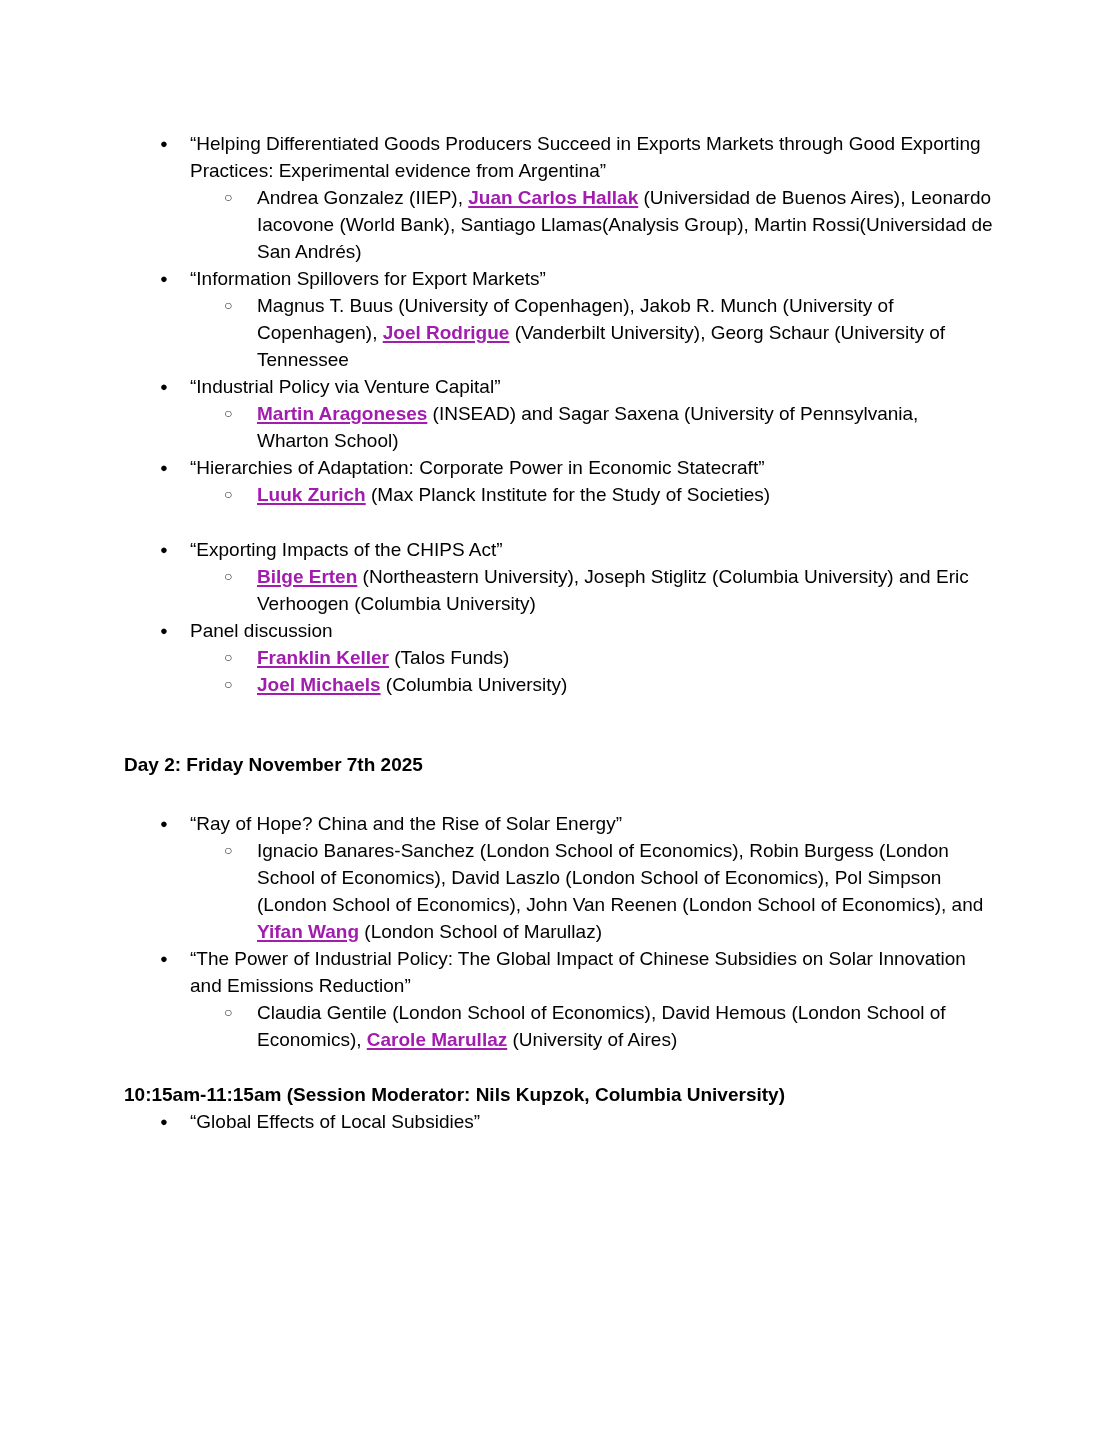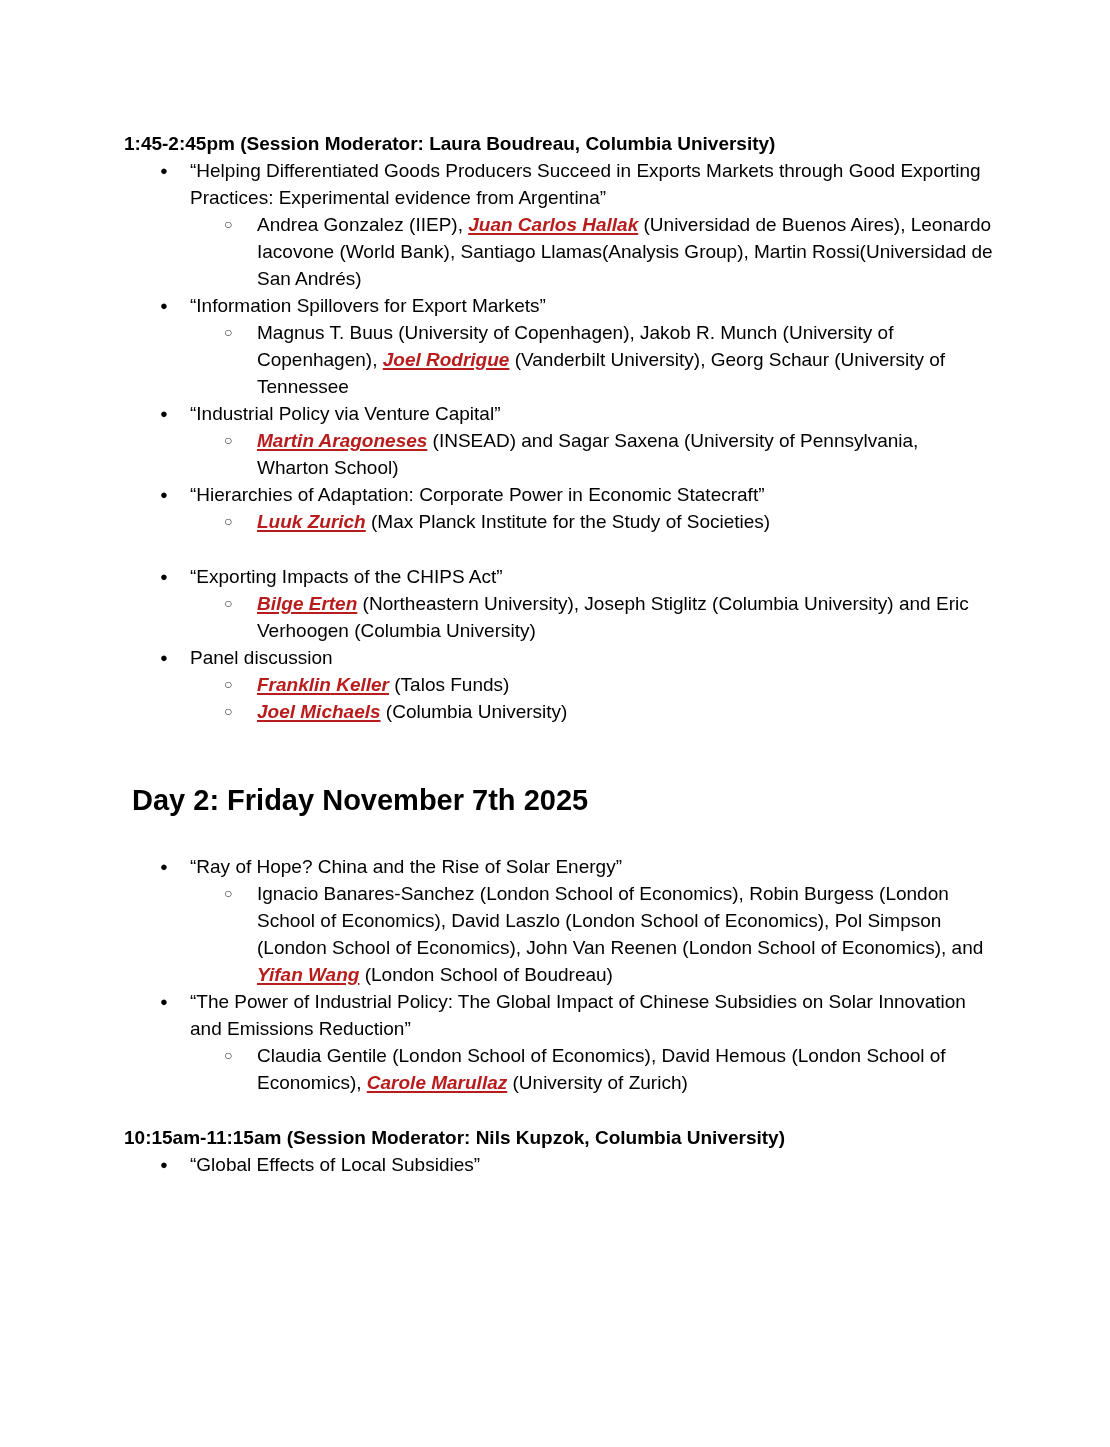--- a/index.html
+++ b/index.html
@@ -5,46 +5,45 @@
   html, body { margin: 0; padding: 0; background: #ffffff; }
   body {
     width: 1110px; height: 1447px; position: relative; overflow: hidden;
     font-family: "Liberation Sans", sans-serif; color: #000000;
   }
   .page { position: absolute; left: 124px; top: 130px; width: 870px; }
   .session-heading {
     font-weight: bold; font-size: 19px; line-height: 27px; margin: 0;
   }
   .day-heading {
-    font-weight: bold; font-size: 29px; line-height: 30px; margin: 8px;
+    font-weight: bold; font-size: 19px; line-height: 30px; margin: 0;
   }
   ul { margin: 0; padding: 0; list-style: none; }
   .l1 { position: relative; padding-left: 66px; font-size: 19px; line-height: 27px; }
   .l1 > .bullet {
     position: absolute; left: 36px; top: 0; font-size: 13px; line-height: 27px;
   }
   .l2 { position: relative; padding-left: 133px; font-size: 19px; line-height: 27px; }
   .l2 > .bullet {
     position: absolute; left: 100px; top: 0; font-size: 14px; line-height: 27px; color: #333;
   }
   .l1 .title { display: block; }
   a.link {
-    color: #b91c1c; font-weight: bold; text-decoration: underline;
-    text-decoration-thickness: 2px; text-underline-offset: 2px; font-style: italic;
+    color: #a21caf; font-weight: bold; text-decoration: underline;
+    text-decoration-thickness: 2px; text-underline-offset: 2px;
   }
   .gap-small { height: 28px; }
   .gap-large { height: 52px; }
   .gap-day { height: 30px; }
 </style>
 </head>
 <body>
 
 <div class="page">
 
-  <p class="session-heading">1:45-2:45pm (Session Moderator: Laura Boudreau, Columbia University)</p>
   <ul>
     <li class="l1">
       <span class="bullet">●</span>
       <span class="title">“Helping Differentiated Goods Producers Succeed in Exports Markets through Good Exporting Practices: Experimental evidence from Argentina”</span>
     </li>
     <li class="l2">
       <span class="bullet">○</span>
       <span>Andrea Gonzalez (IIEP), </span><a class="link" href="#">Juan Carlos Hallak</a><span> (Universidad de Buenos Aires), Leonardo Iacovone (World Bank), Santiago Llamas(Analysis Group), Martin Rossi(Universidad de San Andrés)</span>
     </li>
     <li class="l1">
@@ -106,29 +105,29 @@
   <p class="day-heading">Day 2: Friday November 7th 2025</p>
   <div class="gap-day"></div>
 
   <ul>
     <li class="l1">
       <span class="bullet">●</span>
       <span class="title">“Ray of Hope? China and the Rise of Solar Energy”</span>
     </li>
     <li class="l2">
       <span class="bullet">○</span>
-      <span>Ignacio Banares-Sanchez (London School of Economics), Robin Burgess (London School of Economics), David Laszlo (London School of Economics), Pol Simpson (London School of Economics), John Van Reenen (London School of Economics), and </span><a class="link" href="#">Yifan Wang</a><span> (London School of Boudreau)</span>
+      <span>Ignacio Banares-Sanchez (London School of Economics), Robin Burgess (London School of Economics), David Laszlo (London School of Economics), Pol Simpson (London School of Economics), John Van Reenen (London School of Economics), and </span><a class="link" href="#">Yifan Wang</a><span> (London School of Marullaz)</span>
     </li>
     <li class="l1">
       <span class="bullet">●</span>
       <span class="title">“The Power of Industrial Policy: The Global Impact of Chinese Subsidies on Solar Innovation and Emissions Reduction”</span>
     </li>
     <li class="l2">
       <span class="bullet">○</span>
-      <span>Claudia Gentile (London School of Economics), David Hemous (London School of Economics), </span><a class="link" href="#">Carole Marullaz</a><span> (University of Zurich)</span>
+      <span>Claudia Gentile (London School of Economics), David Hemous (London School of Economics), </span><a class="link" href="#">Carole Marullaz</a><span> (University of Aires)</span>
     </li>
   </ul>
 
   <div class="gap-small"></div>
 
   <p class="session-heading">10:15am-11:15am (Session Moderator: Nils Kupzok, Columbia University)</p>
   <ul>
     <li class="l1">
       <span class="bullet">●</span>
       <span class="title">“Global Effects of Local Subsidies”</span>

